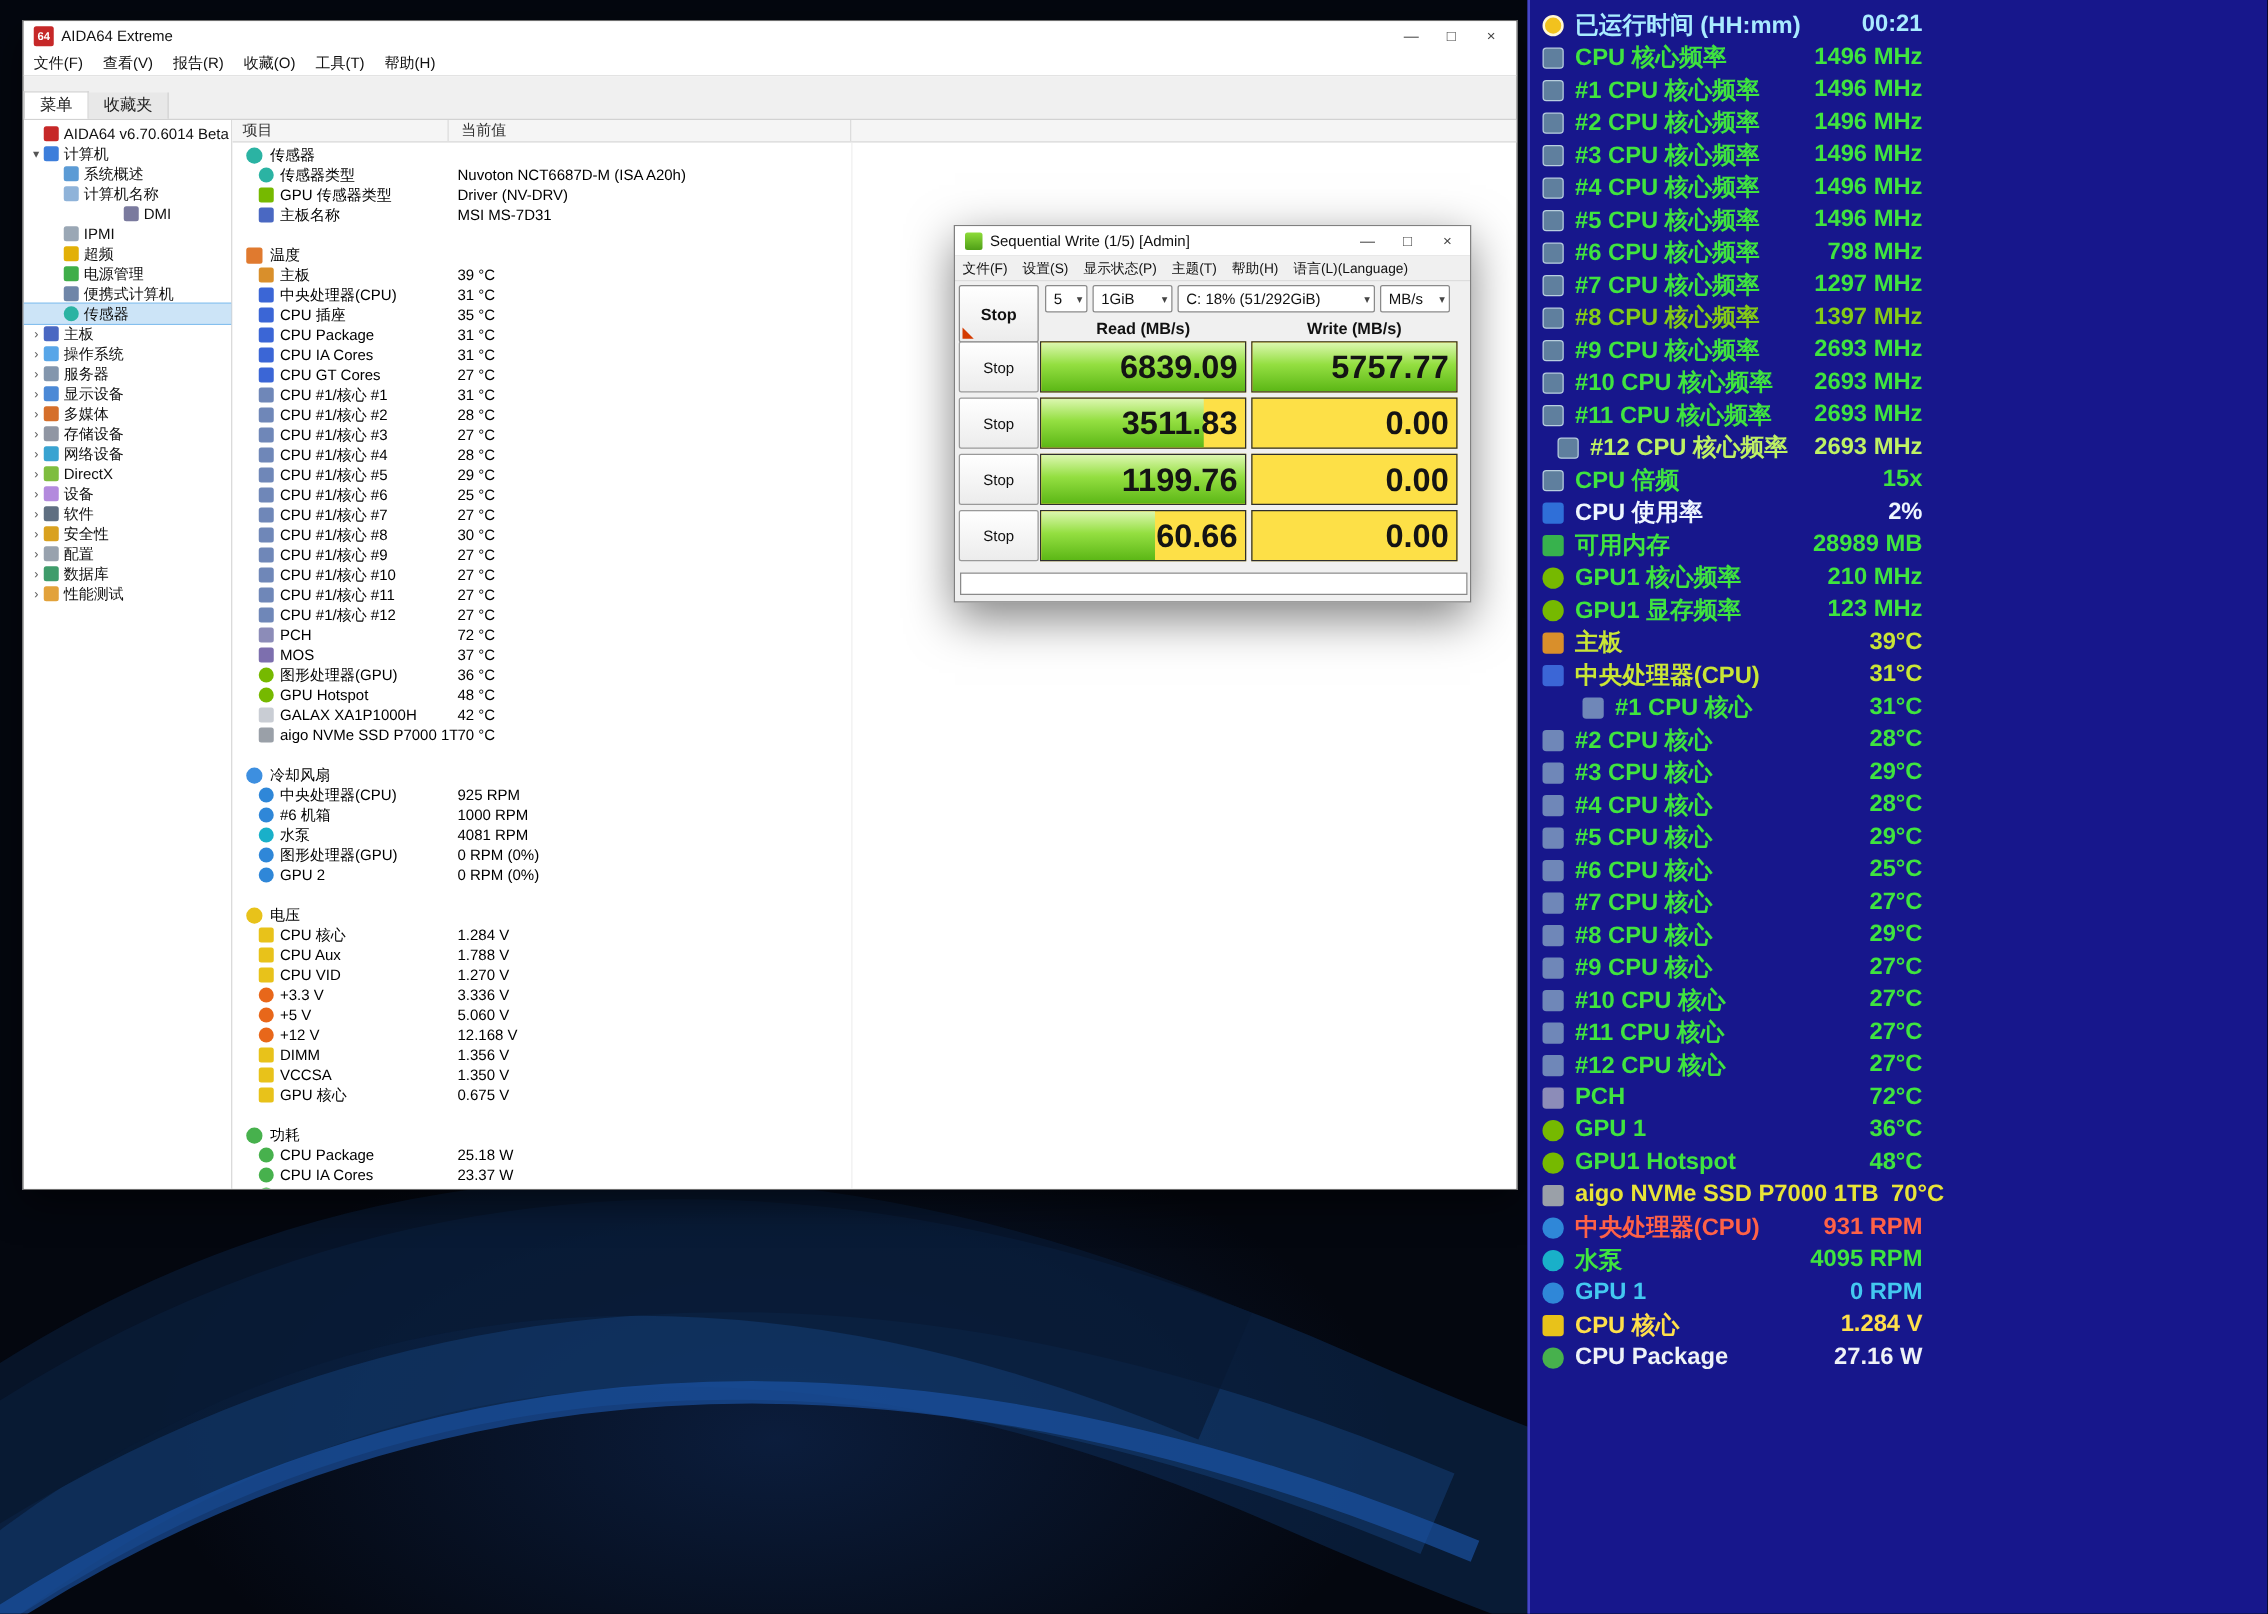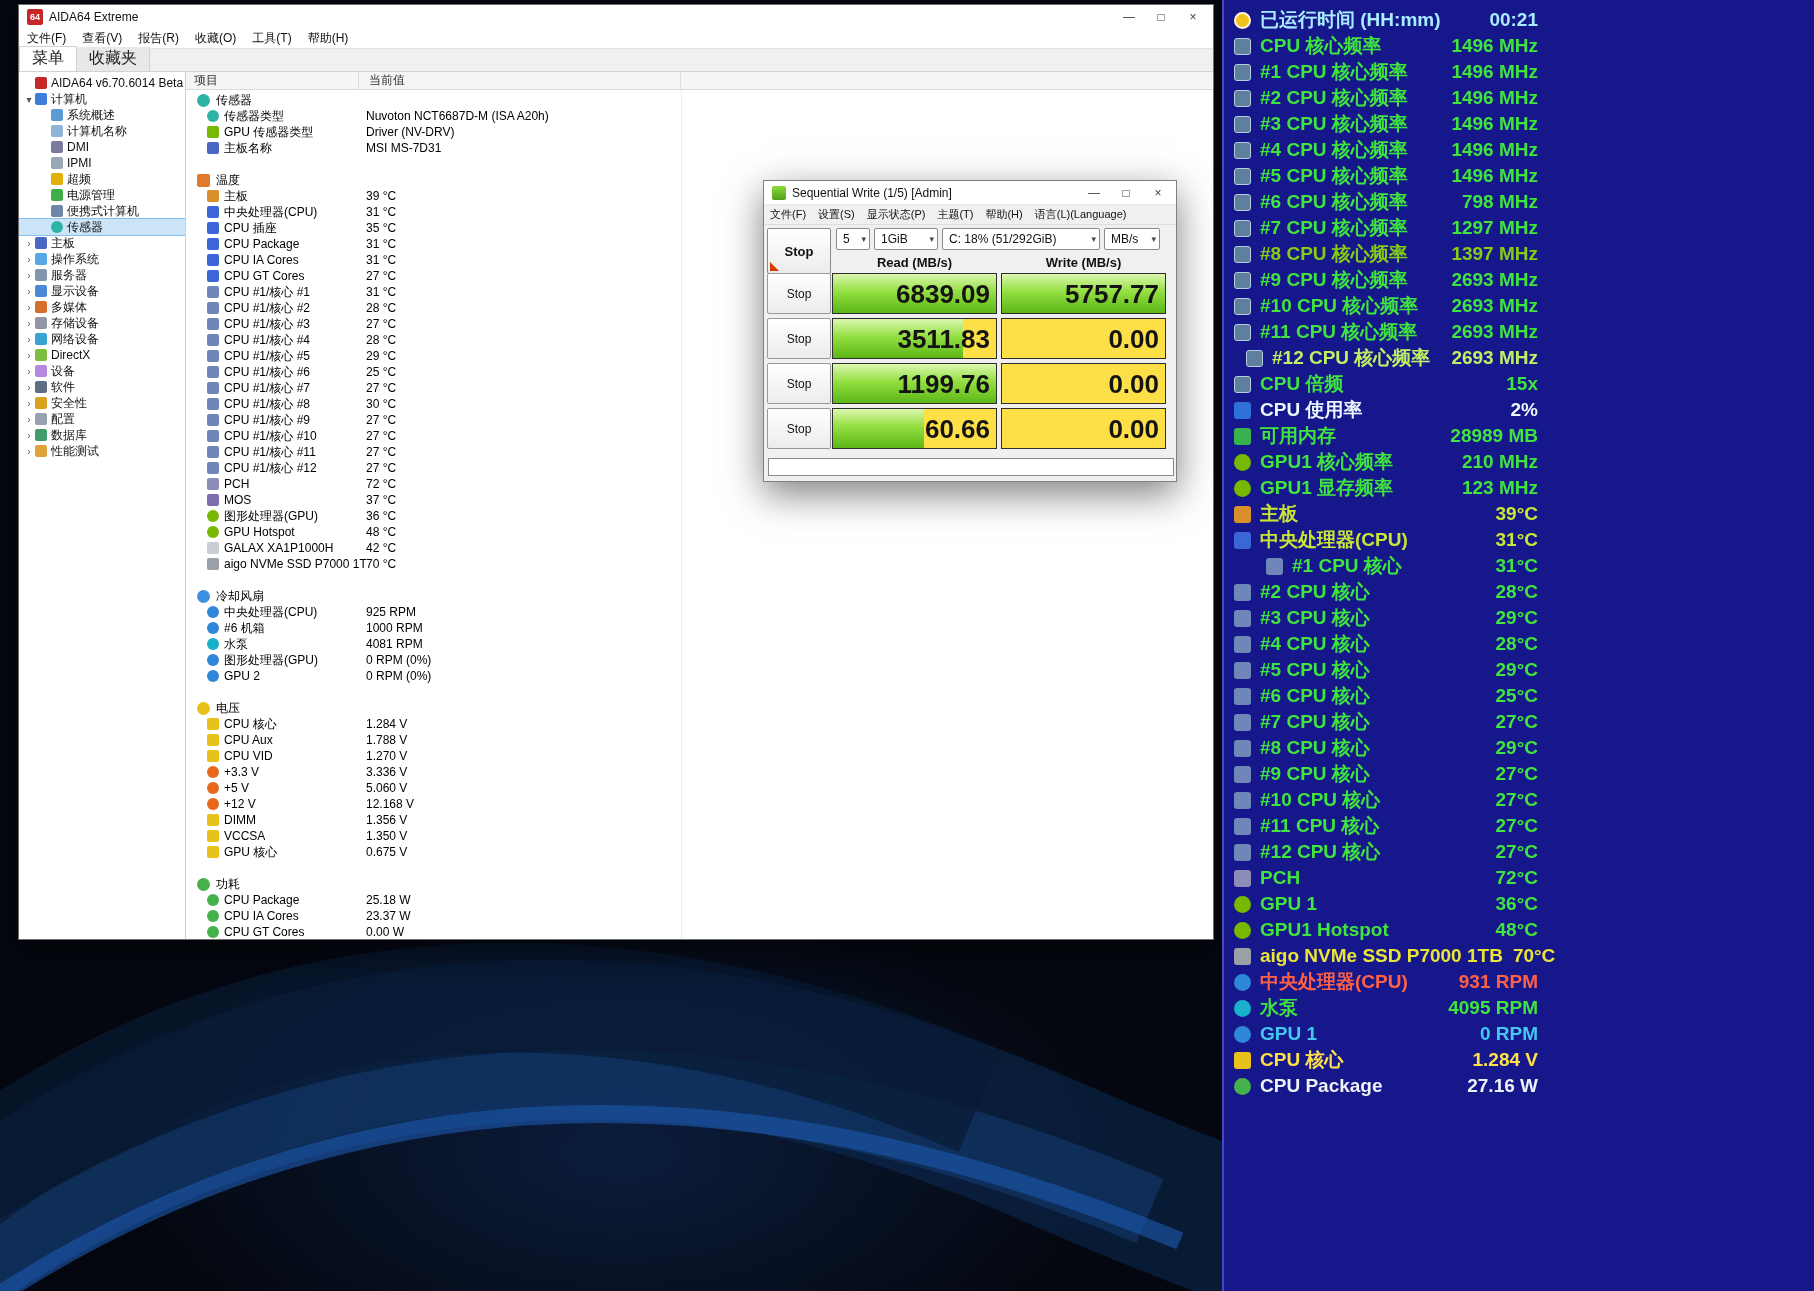--- a/index.html
+++ b/index.html
@@ -4,33 +4,33 @@
 <style>
   *{margin:0;padding:0;box-sizing:border-box}
   html,body{width:1814px;height:1291px;overflow:hidden;background:#04070f;
     font-family:"Liberation Sans","DejaVu Sans",sans-serif}
   .desktop{position:absolute;inset:0;background:#04070f;overflow:hidden}
   .waves{position:absolute;left:0;bottom:0;pointer-events:none}
   .glow{position:absolute;left:120px;bottom:-120px;width:1000px;height:520px;
     background:radial-gradient(ellipse at center,rgba(28,80,165,.30),transparent 70%)}
 
   
-  .win{position:absolute;left:18px;top:4px;width:1196px;height:936px;background:#fff;
+  .win{position:absolute;left:18px;top:16px;width:1196px;height:936px;background:#fff;
     border:1px solid #6f6f6f;box-shadow:0 10px 30px rgba(0,0,0,.55);display:flex;flex-direction:column}
   .titlebar{height:24px;background:#fff;display:flex;align-items:center;padding:0 4px 0 8px;gap:6px;flex:none}
   .logo64{width:16px;height:16px;background:#c62828;color:#fff;font-size:9px;font-weight:bold;
     display:flex;align-items:center;justify-content:center;border-radius:2px;flex:none}
   .title{font-size:12px;color:#111;white-space:nowrap}
   .wincontrols{margin-left:auto;display:flex}
   .wbtn{width:32px;height:22px;text-align:center;line-height:22px;font-size:12px;color:#444;cursor:default}
   .menubar{height:20px;background:#fff;border-bottom:1px solid #e3e3e3;display:flex;align-items:center;
     font-size:12px;color:#111;flex:none}
   .menu-item{padding:0 8px;white-space:nowrap}
-  .tabrow{height:23px;background:#f0f0f0;border-bottom:1px solid #d2d2d2;display:flex;align-items:flex-end;
-    font-size:16px;color:#222;flex:none}
+  .tabrow{height:35px;background:#f0f0f0;border-bottom:1px solid #d2d2d2;display:flex;align-items:flex-end;
+    font-size:13px;color:#222;flex:none}
   .tab{padding:1px 12px 2px;border-right:1px solid #d2d2d2;background:#e8e8e8}
   .tab.active{background:#fff;border-top:1px solid #d2d2d2;border-left:1px solid #d2d2d2}
   .body{flex:1;display:flex;min-height:0}
   .tree{width:167px;background:#fff;border-right:1px solid #d0d0d0;padding-top:3px;font-size:12px;
     color:#111;overflow:hidden;flex:none}
   .tree-item{height:16px;display:flex;align-items:center;white-space:nowrap}
   .tree-item .chev{width:12px;text-align:center;color:#555;font-size:10px;flex:none}
   .tree-item.sel{background:#cce4f7;outline:1px solid #84bfee}
   .tlbl{margin-left:4px}
   .tico{width:12px;height:12px;flex:none;border-radius:2px;background:#7fa8d0}
@@ -196,21 +196,21 @@
           <div class="tree-item" data-name="tree-item" style="padding-left: 20px;">
             <span class="chev" data-name="tree-chevron-icon"></span>
             <span class="tico" data-name="summary-icon"></span>
             <span class="tlbl" data-name="tree-item-label">系统概述</span>
           </div>
           <div class="tree-item" data-name="tree-item" style="padding-left: 20px;">
             <span class="chev" data-name="tree-chevron-icon"></span>
             <span class="tico" data-name="computer-name-icon"></span>
             <span class="tlbl" data-name="tree-item-label">计算机名称</span>
           </div>
-          <div class="tree-item" data-name="tree-item" style="padding-left: 20px;">
+          <div class="tree-item" data-name="tree-item" style="padding-left: 20px; justify-content: center;">
             <span class="chev" data-name="tree-chevron-icon"></span>
             <span class="tico" data-name="dmi-icon"></span>
             <span class="tlbl" data-name="tree-item-label">DMI</span>
           </div>
           <div class="tree-item" data-name="tree-item" style="padding-left: 20px;">
             <span class="chev" data-name="tree-chevron-icon"></span>
             <span class="tico" data-name="ipmi-icon"></span>
             <span class="tlbl" data-name="tree-item-label">IPMI</span>
           </div>
           <div class="tree-item" data-name="tree-item" style="padding-left: 20px;">

